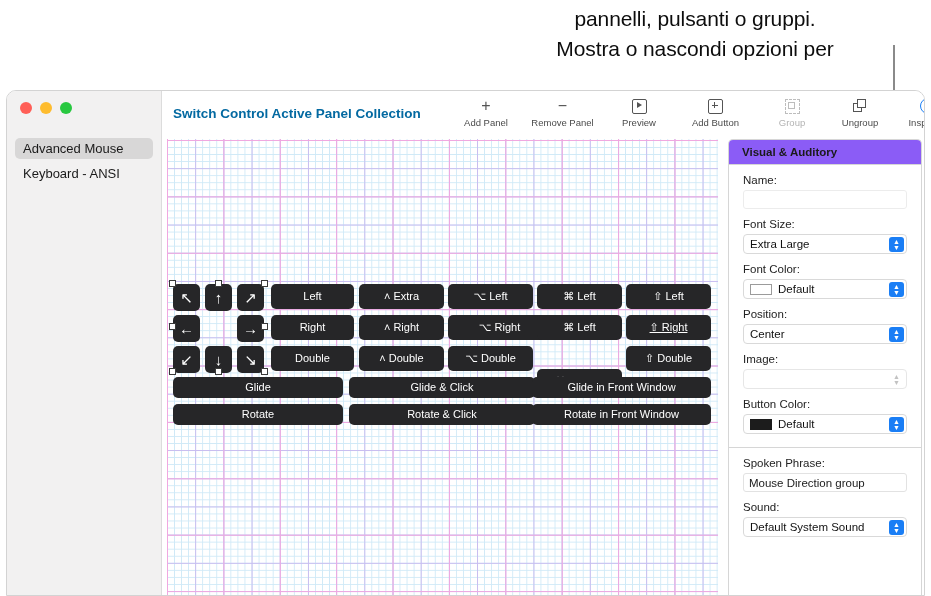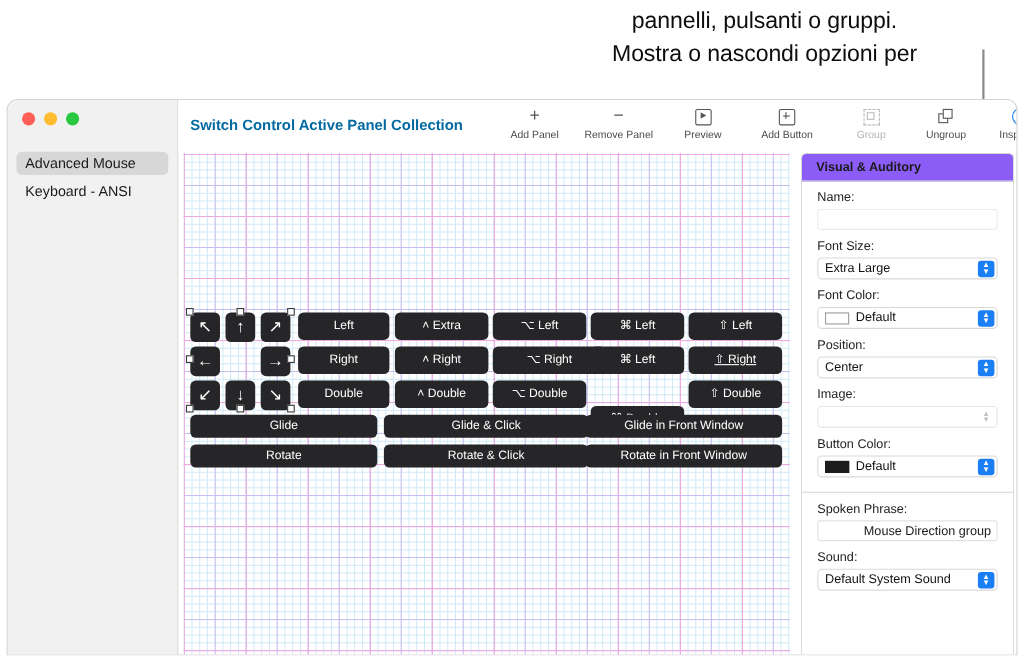--- a/index.html
+++ b/index.html
@@ -244,21 +244,20 @@
     height: 19px;
     border: 1px solid #e2e2e2;
     border-radius: 3px;
     background: #ffffff;
     font-size: 11.5px;
     color: #1a1a1a;
     display: flex; align-items: center;
     padding: 0 5px;
     box-sizing: border-box;
     margin-bottom: 9px;
-    justify-content: flex-end;
   }
   .txt-input.plain { border-color: #ececec; }
   .combo {
     position: relative;
     height: 20px;
     border: 1px solid #d9d9d9;
     border-radius: 4px;
     background: #ffffff;
     font-size: 11.5px;
     color: #111111;

